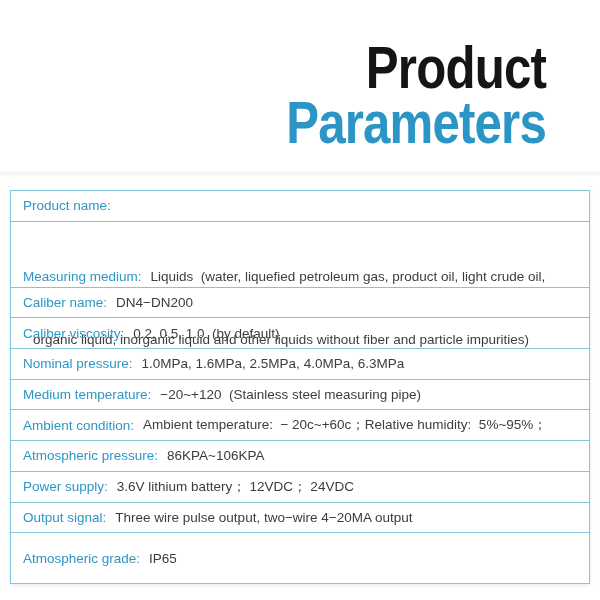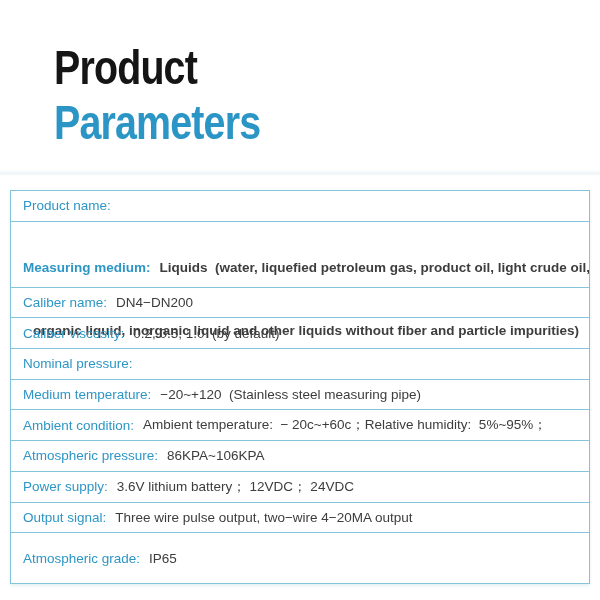--- a/index.html
+++ b/index.html
@@ -8,41 +8,41 @@
     --border-blue:#82c4da;
     --value-gray:#3d3d3d;
     --title-black:#151515;
   }
   *{margin:0;padding:0;box-sizing:border-box;}
   html,body{width:600px;height:600px;background:#ffffff;overflow:hidden;
     font-family:"Liberation Sans","DejaVu Sans",sans-serif;}
   .page{position:relative;width:600px;height:600px;background:#ffffff;}
 
   
-  .title{position:absolute;top:40px;left:0;width:600px;text-align:left;
-    font-weight:bold;font-size:48px;line-height:55px;letter-spacing:-1px;}
+  .title{position:absolute;top:40px;left:0;width:600px;text-align:right;
+    font-weight:bold;font-size:60px;line-height:55px;letter-spacing:-1px;}
   .title .tline{display:block;transform:scaleX(0.82);transform-origin:50% 50%;}
   .title .t1{color:var(--title-black);}
   .title .t2{color:var(--accent-blue);}
 
   
   .faint-divider{position:absolute;left:0;top:170px;width:600px;height:6px;
     background:linear-gradient(#ffffff,#eef4f7 60%,#ffffff);}
 
   
   .ptable{position:absolute;left:10px;top:190px;width:580px;height:394px;
     border:1.5px solid var(--border-blue);background:#ffffff;
     display:flex;flex-direction:column;overflow:hidden;
     box-shadow:0 2px 3px rgba(120,170,190,0.18);}
   .row{flex:0 0 auto;display:flex;align-items:center;height:30.7px;
     padding:0 12px;border-bottom:1px solid var(--border-blue);
     font-size:13.5px;white-space:pre;}
   .row:last-child{border-bottom:none;flex:1 1 auto;}
   .row.double{height:66px;display:block;padding:0 12px;}
-  .row.double .line{display:flex;align-items:center;height:32.5px;white-space:pre;font-weight:bold;}
+  .row.double .line{display:flex;align-items:flex-end;height:32.5px;white-space:pre;}
   .lbl{color:var(--label-blue);}
   .val{color:var(--value-gray);margin-left:9px;}
   .row.double .line2 .val{margin-left:10px;}
 </style>
 </head>
 <body>
 
 <div class="page">
 
   <div class="title">
@@ -73,20 +73,21 @@
       <span class="val">DN4−DN200</span>
     </div>
 
     <div class="row">
       <span class="lbl">Caliber viscosity:</span>
       <span class="val">0.2, 0.5, 1.0  (by default)</span>
     </div>
 
     <div class="row">
       <span class="lbl">Nominal pressure:</span>
+      <span class="val">1.0MPa, 1.6MPa, 2.5MPa, 4.0MPa, 6.3MPa</span>
     </div>
 
     <div class="row">
       <span class="lbl">Medium temperature:</span>
       <span class="val">−20~+120  (Stainless steel measuring pipe)</span>
     </div>
 
     <div class="row">
       <span class="lbl">Ambient condition:</span>
       <span class="val">Ambient temperature:  − 20c~+60c；Relative humidity:  5%~95%；</span>

